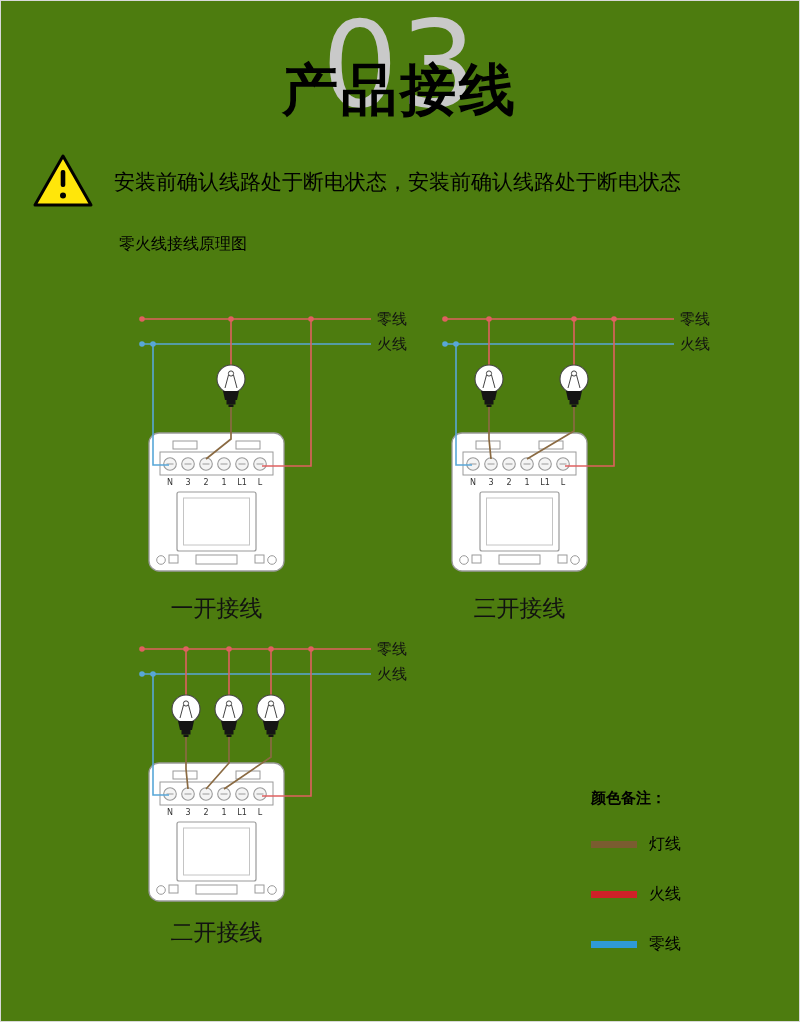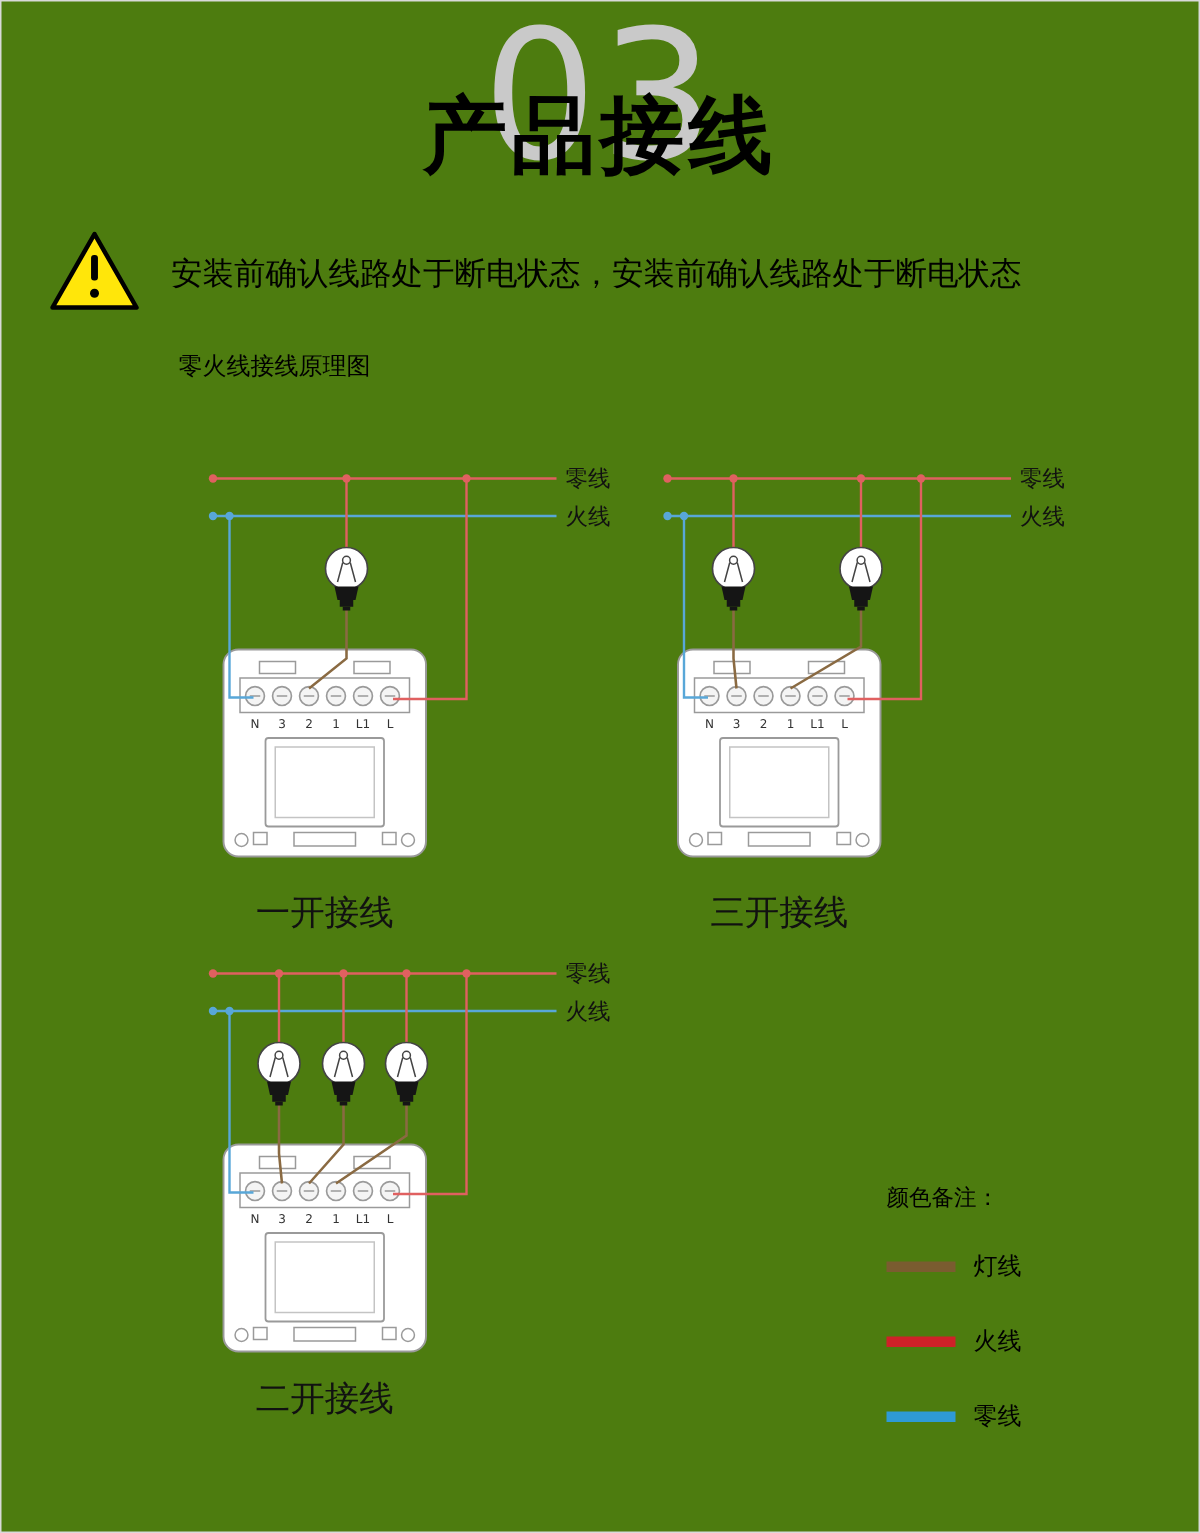--- a/index.html
+++ b/index.html
@@ -14,21 +14,21 @@
   .section-title{position:absolute;left:118px;top:233px;font-size:16px;color:#000;}
   .diagram{position:absolute;}
   #d1{left:130px;top:300px;}
   #d2{left:433px;top:300px;}
   #d3{left:130px;top:630px;}
   .caption{position:absolute;width:171px;text-align:center;font-size:23px;color:#111;}
   #c1{left:130px;top:592px;}
   #c2{left:433px;top:592px;}
   #c3{left:130px;top:916px;}
   .legend{position:absolute;left:590px;top:788px;}
-  .legend-title{font-size:15px;font-weight:400;color:#000;margin-bottom:14px;}
+  .legend-title{font-size:15px;font-weight:700;color:#000;margin-bottom:14px;}
   .legend-row{display:flex;align-items:center;height:28px;margin-top:22px;}
   .swatch{width:46px;height:7px;margin-right:12px;}
   .legend-label{font-size:16px;color:#000;}
   svg text{font-family:"DejaVu Sans","Liberation Sans",sans-serif;}
 </style>
 </head>
 <body>
 
 <div class="page">
 

